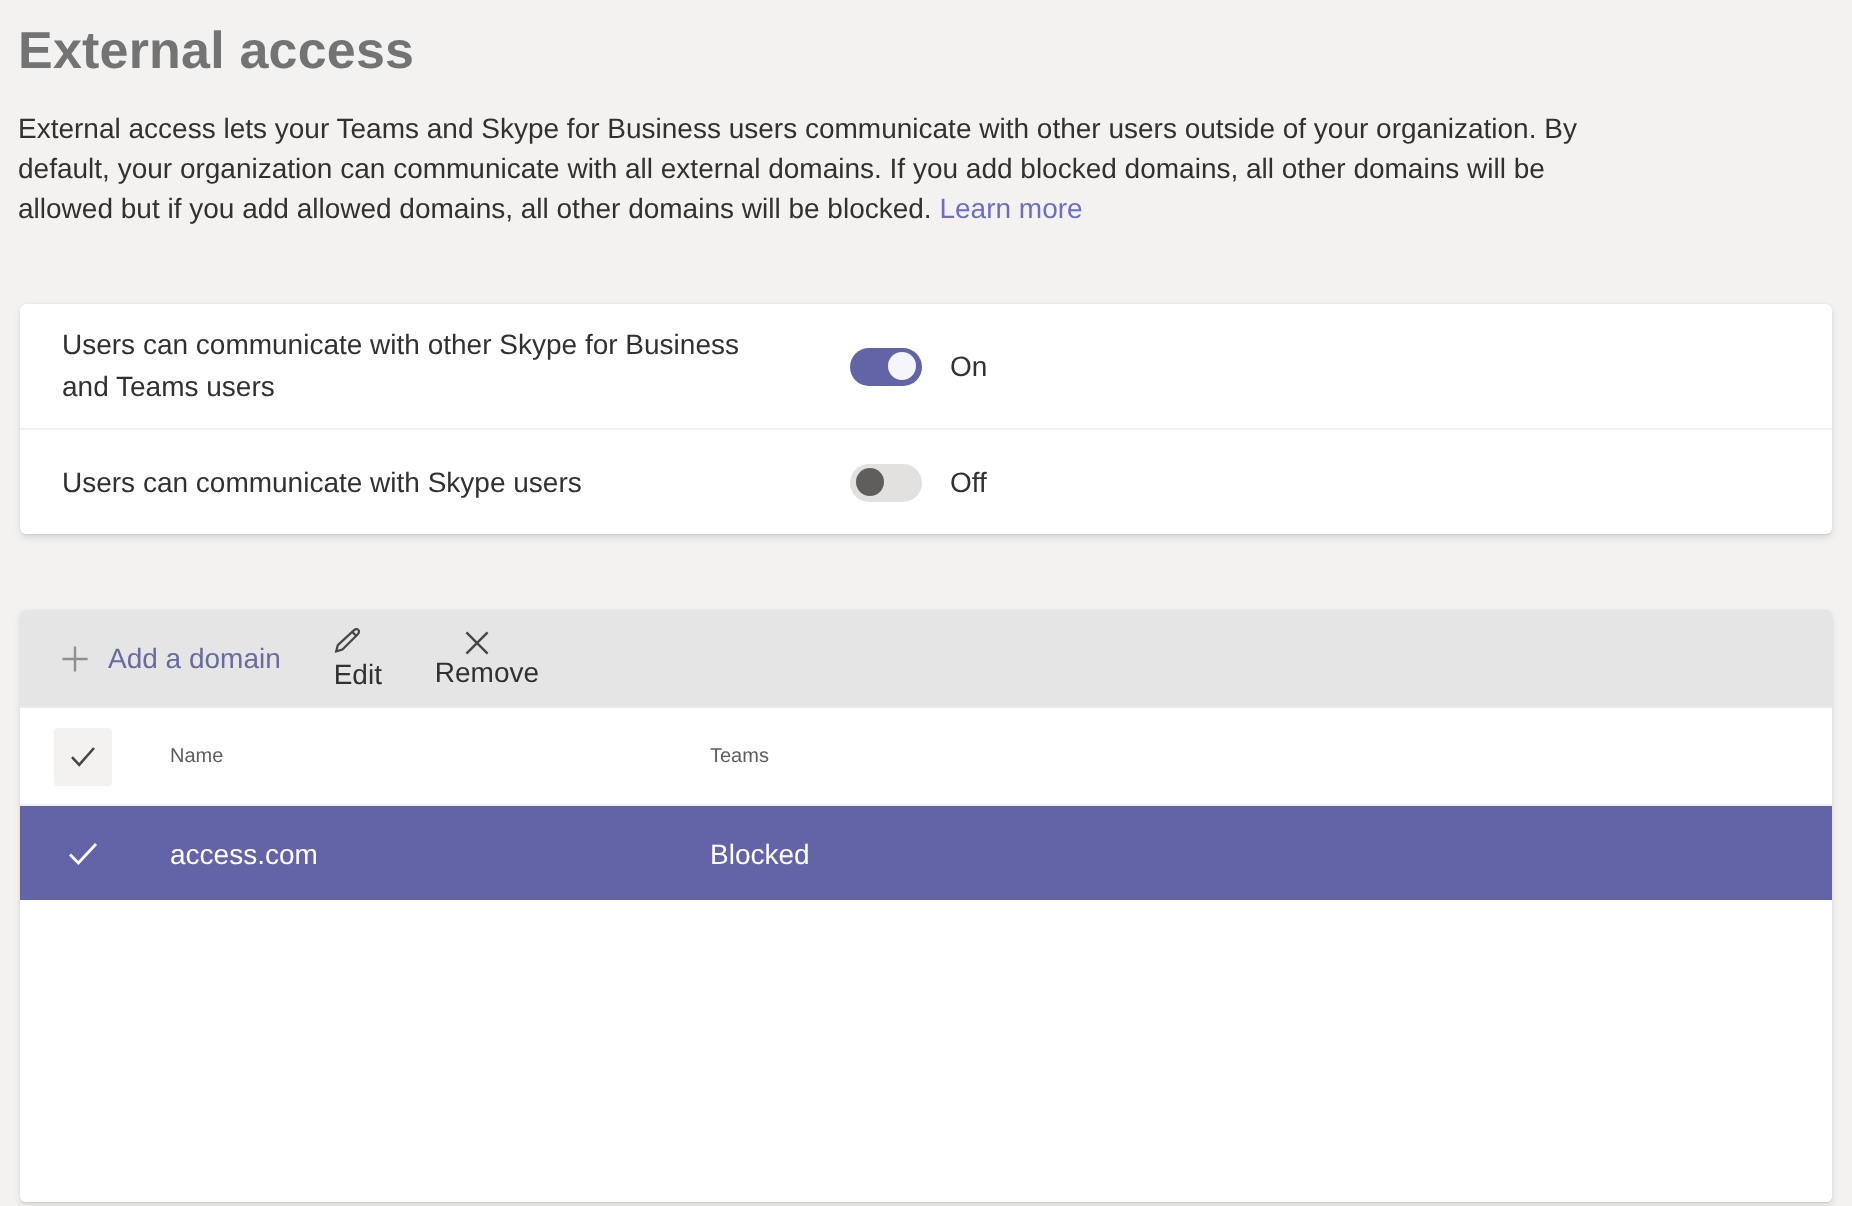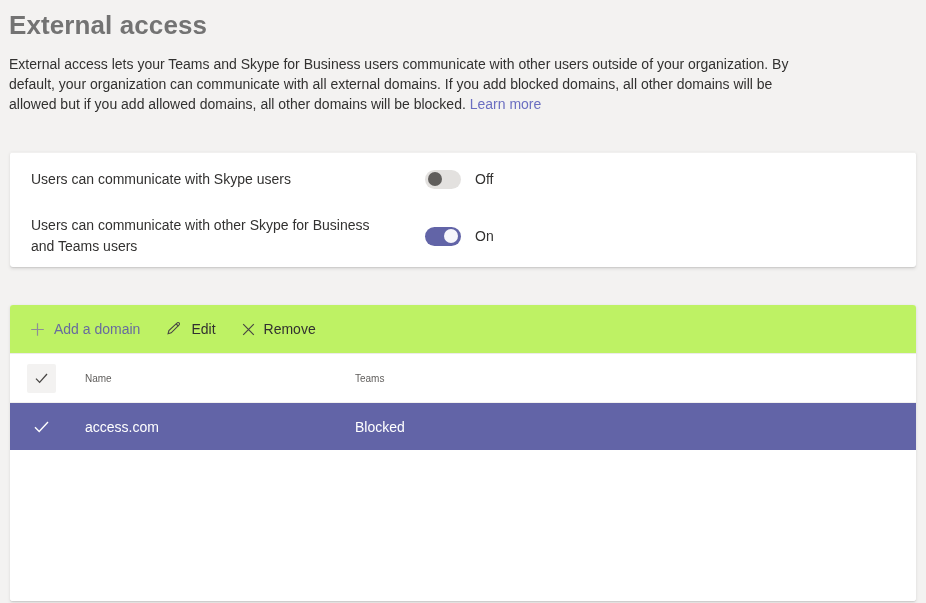--- a/index.html
+++ b/index.html
@@ -64,32 +64,32 @@
     width: 14px; height: 14px; border-radius: 50%;
     background: #605e5c;
   }
   .toggle-state { margin-left: 14px; font-size: 14px; color: #323130; }
 
   
   .toolbar {
     height: 49px; flex: none;
     display: flex; align-items: center;
     padding: 0 18px;
-    background: #bef264;
+    background: #e5e5e5;
     border-bottom: 1px solid #ecebe9;
     border-radius: 3px 3px 0 0;
   }
   .toolbar-btn {
     display: flex; align-items: center;
     background: none; border: none; cursor: pointer;
     font-family: "Liberation Sans", sans-serif;
     font-size: 14px; color: #323130;
     padding: 4px 2px;
   }
-  .toolbar-btn + .toolbar-btn { margin-left: 22px; }
+  .toolbar-btn + .toolbar-btn { margin-left: 22px; flex-direction: column; }
   .toolbar-btn .icon { display: inline-flex; margin-right: 9px; }
   .toolbar-btn.add { color: #686b9e; }
 
   .grid-header {
     height: 49px; flex: none;
     display: flex; align-items: center;
     padding: 0 12px 0 17px;
     background: #ffffff;
     border-bottom: 1px solid #f1f0ef;
     font-size: 10px; color: #605e5c;
@@ -121,38 +121,38 @@
 
 <div class="page">
 
   <h1 class="page-title">External access</h1>
 
   <p class="description"><span>External access lets your Teams and Skype for Business users communicate with other users outside of your organization. By default, your organization can communicate with all external domains. If you add blocked domains, all other domains will be allowed but if you add allowed domains, all other domains will be blocked.</span>
     <a class="learn-more">Learn more</a></p>
 
   <div class="card toggles-card">
 
+    <div class="toggle-row first">
+      <div class="toggle-label">
+        <span class="wrap">Users can communicate with other Skype for Business and Teams users</span>
+      </div>
+      <div class="toggle on">
+        <div class="knob"></div>
+      </div>
+      <span class="toggle-state">On</span>
+    </div>
+
     <div class="toggle-row second">
       <div class="toggle-label">
         <span class="wrap">Users can communicate with Skype users</span>
       </div>
       <div class="toggle off">
         <div class="knob"></div>
       </div>
       <span class="toggle-state">Off</span>
-    </div>
-
-    <div class="toggle-row first">
-      <div class="toggle-label">
-        <span class="wrap">Users can communicate with other Skype for Business and Teams users</span>
-      </div>
-      <div class="toggle on">
-        <div class="knob"></div>
-      </div>
-      <span class="toggle-state">On</span>
     </div>
 
   </div>
 
   <div class="card domains-card">
 
     <div class="toolbar">
       <button class="toolbar-btn add">
         <span class="icon">
           <svg width="15" height="15" viewBox="0 0 15 15">

